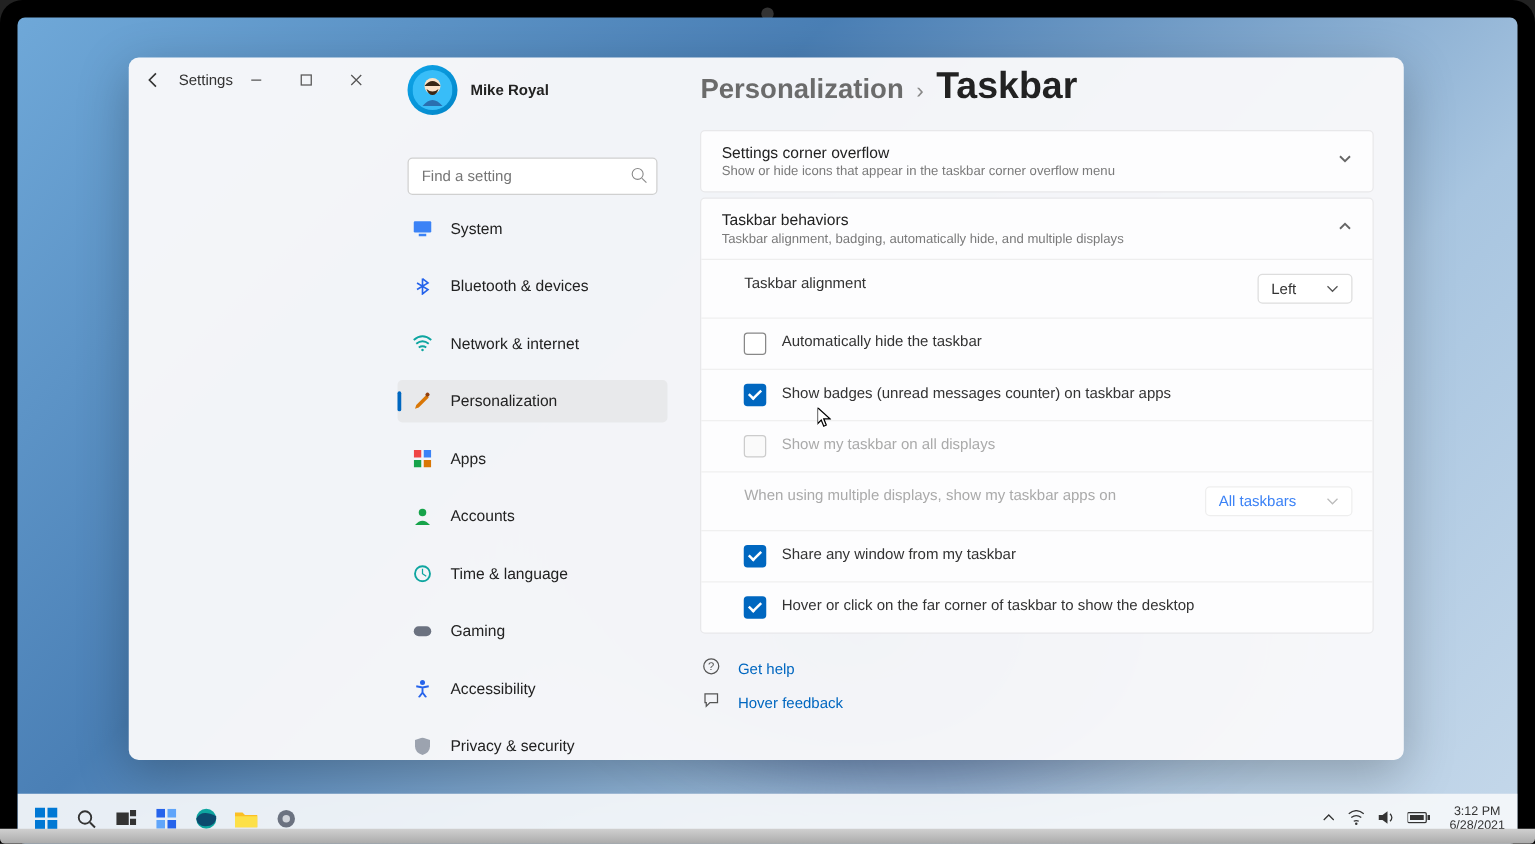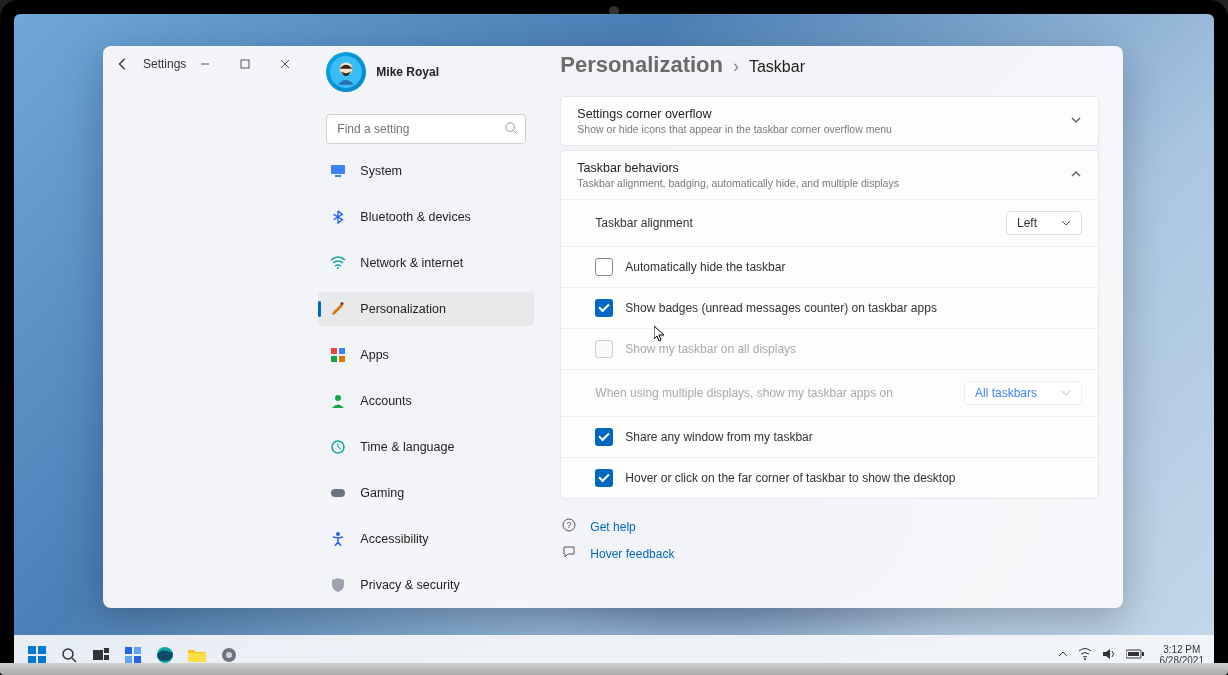--- a/index.html
+++ b/index.html
@@ -22,44 +22,44 @@
 .wc-btn { width: 38px; height: 28px; display: flex; align-items: center; justify-content: center; color: #555; cursor: pointer; font-size: 10px; }
 
 .window-body { flex: 1; display: flex; overflow: hidden; }
 
 .sidebar { width: 228px; padding: 0 6px; display: flex; flex-direction: column; }
 .profile { display: flex; align-items: center; padding: 6px 8px 14px 8px; }
 .avatar { width: 40px; height: 40px; border-radius: 50%; background: linear-gradient(135deg,#0ea5e9,#0284c7); display: flex; align-items: center; justify-content: center; overflow: hidden; }
 .avatar svg { width: 32px; height: 32px; }
 .profile-name { font-size: 12px; font-weight: 600; margin-left: 10px; color: #222; }
 
-.search-wrap { margin: 8px 8px 10px 8px; position: relative; }
+.search-wrap { margin: 20px 8px 10px 8px; position: relative; }
 .search-input { width: 100%; height: 30px; border: 1px solid #d0d0d0; border-radius: 4px; padding: 0 30px 0 10px; font-size: 12px; background: #fff; color: #555; }
 .search-icon { position: absolute; right: 8px; top: 7px; color: #888; }
 
 .nav { display: flex; flex-direction: column; gap: 12px; }
 .nav-item { display: flex; align-items: center; height: 34px; padding: 0 12px; border-radius: 4px; cursor: pointer; font-size: 12.5px; color: #222; }
 .nav-item.selected { background: #e8e9eb; position: relative; }
 .nav-item.selected::before { content: ""; position: absolute; left: 0; top: 9px; bottom: 9px; width: 3px; background: #0067c0; border-radius: 2px; }
 .nav-icon { width: 16px; height: 16px; margin-right: 14px; display: flex; align-items: center; justify-content: center; }
 
 .main { flex: 1; padding: 6px 24px 12px 20px; overflow-y: auto; }
 .breadcrumb { display: flex; align-items: baseline; gap: 10px; margin-bottom: 18px; }
 .bc-parent { font-size: 22px; font-weight: 600; color: #6b6b6b; cursor: pointer; }
 .bc-sep { font-size: 18px; color: #888; }
-.bc-current { font-size: 16px; font-weight: 400; color: #222; }
+.bc-current { font-size: 30px; font-weight: 700; color: #222; }
 
 .card { background: #fdfdfe; border: 1px solid #e8e8ea; border-radius: 4px; margin-bottom: 4px; }
 .card-header { display: flex; align-items: center; padding: 10px 16px; cursor: pointer; }
 .card-title { font-size: 12.5px; color: #222; }
 .card-sub { font-size: 10.5px; color: #7a7a7a; margin-top: 2px; }
 .card-chevron { margin-left: auto; color: #666; }
 
 .card-body { border-top: 1px solid #eee; }
-.setting-row { display: flex; align-items: center; padding: 11px 16px 11px 34px; border-bottom: 1px solid #f0f0f0; font-size: 12px; color: #333; }
+.setting-row { display: flex; padding: 11px 16px 11px 34px; border-bottom: 1px solid #f0f0f0; font-size: 12px; color: #333; }
 .setting-row:last-child { border-bottom: none; }
 .setting-row.disabled { color: #aaa; }
 .setting-row .label { flex: 1; }
 .dropdown { display: flex; align-items: center; gap: 24px; padding: 4px 10px; border: 1px solid #ddd; border-radius: 4px; background: #fff; font-size: 12px; color: #333; cursor: pointer; min-width: 76px; justify-content: space-between; }
 .dropdown.disabled { color: #3b82f6; border-color: #eee; }
 
 .checkbox { width: 18px; height: 18px; border-radius: 3px; margin-right: 12px; flex-shrink: 0; display: flex; align-items: center; justify-content: center; cursor: pointer; }
 .checkbox.unchecked { border: 1.5px solid #888; background: #fff; }
 .checkbox.checked { background: #0067c0; }
 .checkbox.checked::after { content: ""; width: 4px; height: 8px; border: solid #fff; border-width: 0 2px 2px 0; transform: rotate(45deg) translate(-1px,-1px); }

